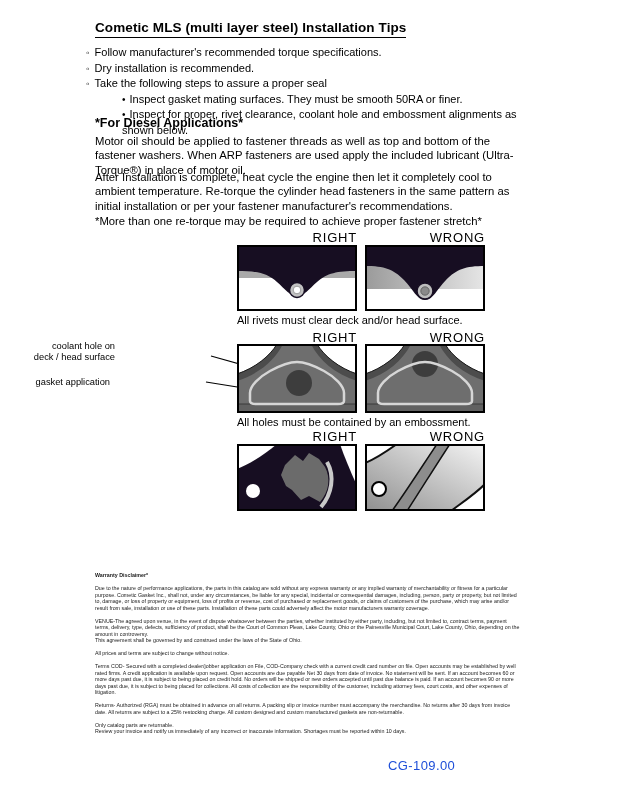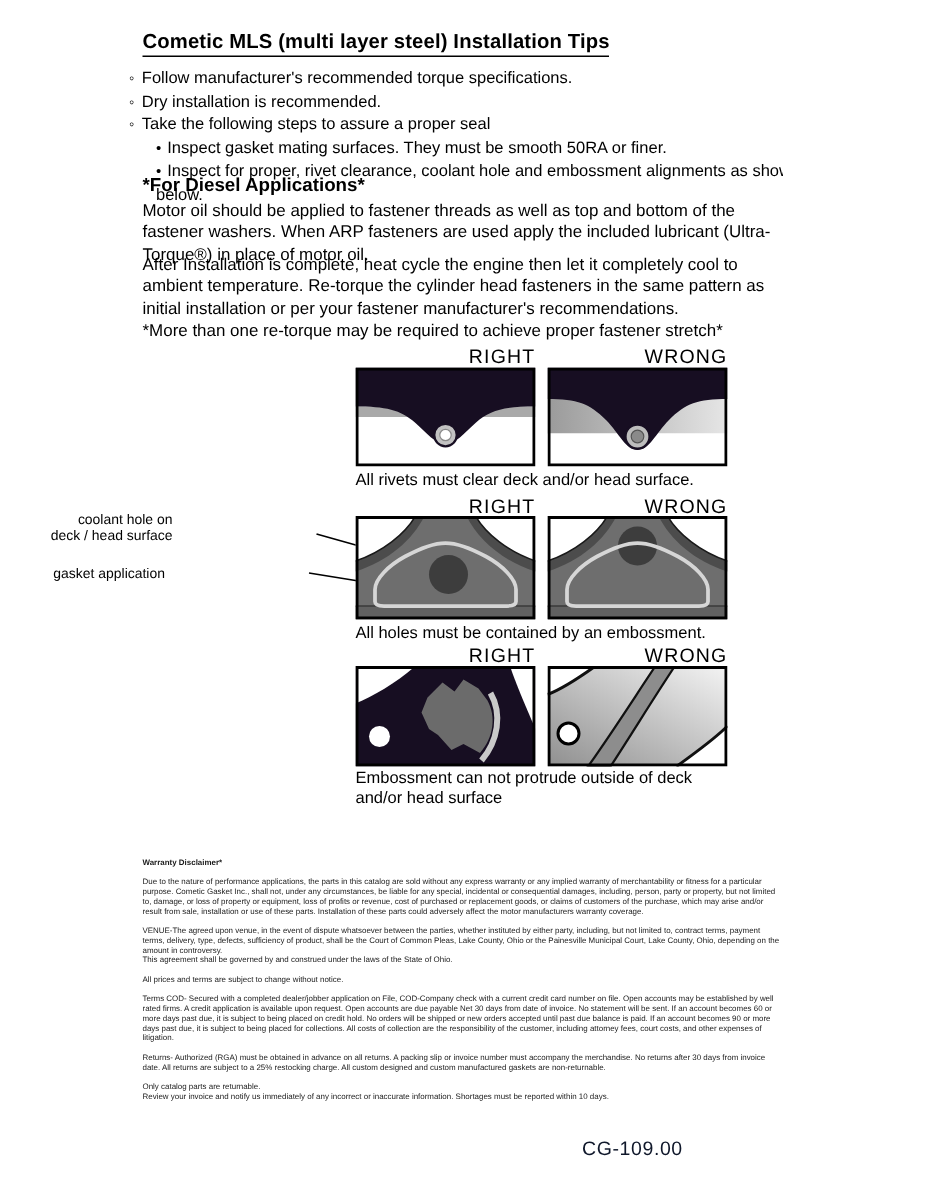--- a/index.html
+++ b/index.html
@@ -7,39 +7,39 @@
     position:relative;width:522px;height:800px;background:#ffffff;
     font-family:"Liberation Sans", sans-serif;color:#000;overflow:hidden;
   }
   .abs{position:absolute;}
   .title{
     left:95px;top:20px;font-size:13.5px;font-weight:bold;
     border-bottom:1.5px solid #000;padding-bottom:2px;letter-spacing:0.1px;
   }
   .tips{left:86px;top:45px;width:460px;font-size:11px;line-height:14.6px;}
   .bullet::before{content:"\25E6";margin-right:5px;font-size:10px;}
-  .sub-bullet{margin-left:18px;}
+  .sub-bullet{margin-left:36px;}
   .sub-bullet::before{content:"\2022";margin-right:4px;font-size:10px;}
   .diesel-heading{left:95px;top:116px;font-size:12.5px;font-weight:bold;}
   .para{left:95px;width:436px;font-size:11.3px;line-height:14.4px;}
   .p1{top:134px;}
   .p2{top:170px;}
   .note{top:214px;}
   .rw-label{width:120px;text-align:right;font-size:13px;letter-spacing:0.8px;}
   .diag{width:120px;}
   .caption{font-size:11px;white-space:nowrap;}
   .caption-wrap{font-size:11px;white-space:normal;width:242px;line-height:13px;}
   .side-label{font-size:9.3px;line-height:11px;text-align:right;white-space:pre-line;}
   .legal{
     left:95px;top:572px;width:850px;transform:scale(0.5);transform-origin:top left;
     font-size:10.6px;line-height:13px;color:#1a1a1a;
   }
   .legal .lp{margin:0 0 13px 0;white-space:pre-line;}
   .legal .lh{font-weight:bold;margin:0 0 13px 0;}
-  .doc-code{left:388px;top:758px;font-size:13px;letter-spacing:0.4px;color:#0f172a;}
+  .doc-code{left:388px;top:758px;font-size:13px;letter-spacing:0.4px;color:#1d4ed8;}
   svg{display:block;}
 </style>
 </head>
 <body>
 
 <div class="page">
 
   <div class="abs title">Cometic MLS (multi layer steel) Installation Tips</div>
 
   <div class="abs tips">
@@ -164,21 +164,20 @@
       <path d="M0,0 L32,0 C18,10 8,16 0,19 Z" fill="#ffffff"></path>
       <path d="M120,40 L120,67 L86,67 C98,58 110,50 120,40 Z" fill="#ffffff"></path>
       <path d="M32,0 C18,10 8,16 0,19" fill="none" stroke="#111" stroke-width="2"></path>
       <path d="M86,67 C98,58 110,50 120,40" fill="none" stroke="#111" stroke-width="2"></path>
       <path d="M72,0 C56,24 42,46 27,67 L42,67 C57,44 71,21 85,0 Z" fill="#8d8d8d" stroke="#111" stroke-width="1.5"></path>
       <circle cx="14" cy="45" r="7" fill="#ffffff" stroke="#000" stroke-width="2"></circle>
       <rect x="1" y="1" width="118" height="65" fill="none" stroke="#000" stroke-width="2"></rect>
     </svg>
   </div>
 
-  <div class="abs caption-wrap" style="left:237px;top:513px;">Embossment can not protrude outside of deck and/or head surface</div>
 
   <div class="abs legal">
     <div class="lh">Warranty Disclaimer*</div>
     <div class="lp">Due to the nature of performance applications, the parts in this catalog are sold without any express warranty or any implied warranty of merchantability or fitness for a particular purpose.  Cometic Gasket Inc., shall not, under any circumstances, be liable for any special, incidental or consequential damages, including, person, party or property, but not limited to, damage, or loss of property or equipment, loss of profits or revenue, cost of purchased or replacement goods, or claims of customers of the purchase, which may arise and/or result from sale, installation or use of these parts.  Installation of these parts could adversely affect the motor manufacturers warranty coverage.</div>
     <div class="lp">VENUE-The agreed upon venue, in the event of dispute whatsoever between the parties, whether instituted by either party, including, but not limited to, contract terms, payment terms, delivery, type, defects, sufficiency of product, shall be the Court of Common Pleas, Lake County, Ohio or the Painesville Municipal Court, Lake County, Ohio, depending on the amount in controversy.
 This agreement shall be governed by and construed under the laws of the State of Ohio.</div>
     <div class="lp">All prices and terms are subject to change without notice.</div>
     <div class="lp">Terms COD- Secured with a completed dealer/jobber application on File, COD-Company check with a current credit card number on file.  Open accounts may be established by well rated firms.  A credit application is available upon request.  Open accounts are due payable Net 30 days from date of invoice.  No statement will be sent.  If an account becomes 60 or more days past due, it is subject to being placed on credit hold.  No orders will be shipped or new orders accepted until past due balance is paid.  If an account becomes 90 or more days past due, it is subject to being placed for collections.  All costs of collection are the responsibility of the customer, including attorney fees, court costs, and other expenses of litigation.</div>
     <div class="lp">Returns- Authorized (RGA) must be obtained in advance on all returns.  A packing slip or invoice number must accompany the merchandise.  No returns after 30 days from invoice date.  All returns are subject to a 25% restocking charge.  All custom designed and custom manufactured gaskets are non-returnable.</div>
     <div class="lp">Only catalog parts are returnable.

